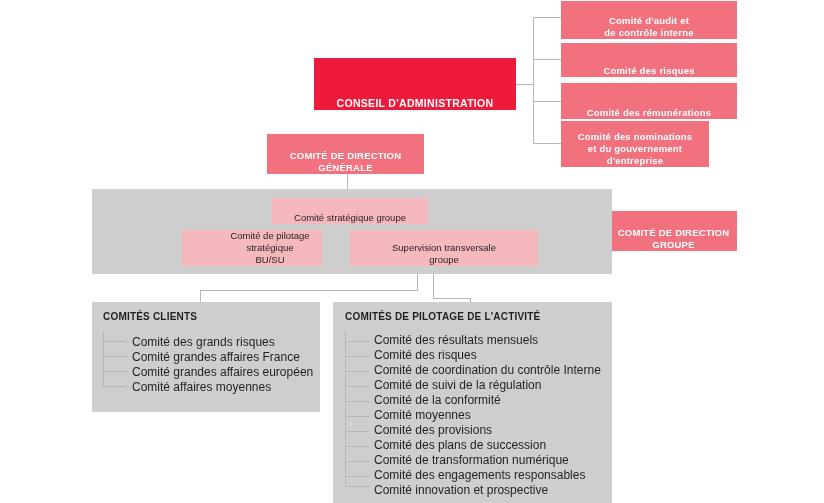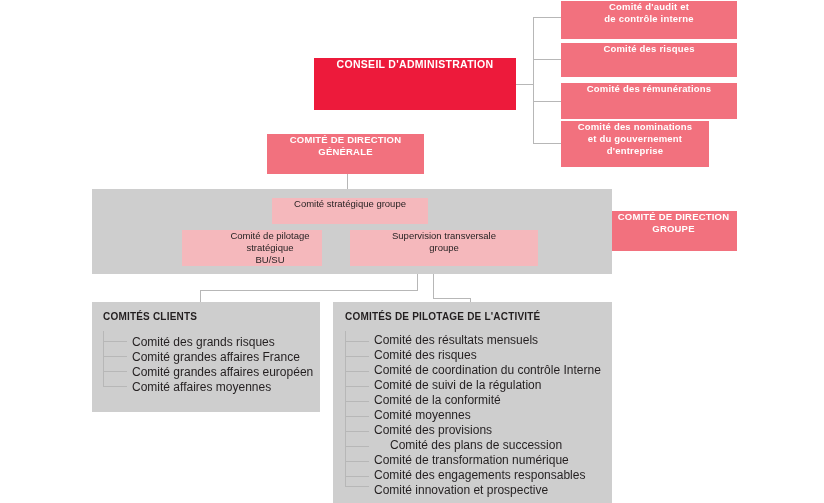--- a/index.html
+++ b/index.html
@@ -12,21 +12,21 @@
     width: 824px;
     height: 503px;
     background: #ffffff;
     font-family: "Liberation Sans", sans-serif;
     overflow: hidden;
   }
   .box {
     position: absolute;
     box-sizing: border-box;
     display: flex;
-    align-items: flex-start;
+    align-items: flex-end;
     justify-content: center;
     text-align: center;
     line-height: 1.25;
   }
   
   .box-crimson {
     background: #ED1A3B;
     color: #ffffff;
     font-weight: bold;
     font-size: 10.5px;
@@ -188,18 +188,18 @@
   <div class="ln ln-h" style="left:345px; top:476px; width:24px;"></div>
   <div class="ln ln-h" style="left:345px; top:486px; width:24px;"></div>
 
   <div class="leaf-label" style="left:374px; top:333px;">Comité des résultats mensuels</div>
   <div class="leaf-label" style="left:374px; top:348px;">Comité des risques</div>
   <div class="leaf-label" style="left:374px; top:363px;">Comité de coordination du contrôle Interne</div>
   <div class="leaf-label" style="left:374px; top:378px;">Comité de suivi de la régulation</div>
   <div class="leaf-label" style="left:374px; top:393px;">Comité de la conformité</div>
   <div class="leaf-label" style="left:374px; top:408px;">Comité moyennes</div>
   <div class="leaf-label" style="left:374px; top:423px;">Comité des provisions</div>
-  <div class="leaf-label" style="left:374px; top:438px;margin-left:16px;">Comité des plans de succession</div>
+  <div class="leaf-label" style="left:374px; top:438px;">Comité des plans de succession</div>
   <div class="leaf-label" style="left:374px; top:453px;">Comité de transformation numérique</div>
   <div class="leaf-label" style="left:374px; top:468px;">Comité des engagements responsables</div>
   <div class="leaf-label" style="left:374px; top:483px;">Comité innovation et prospective</div>
 
 </div>
 
 </body></html>

